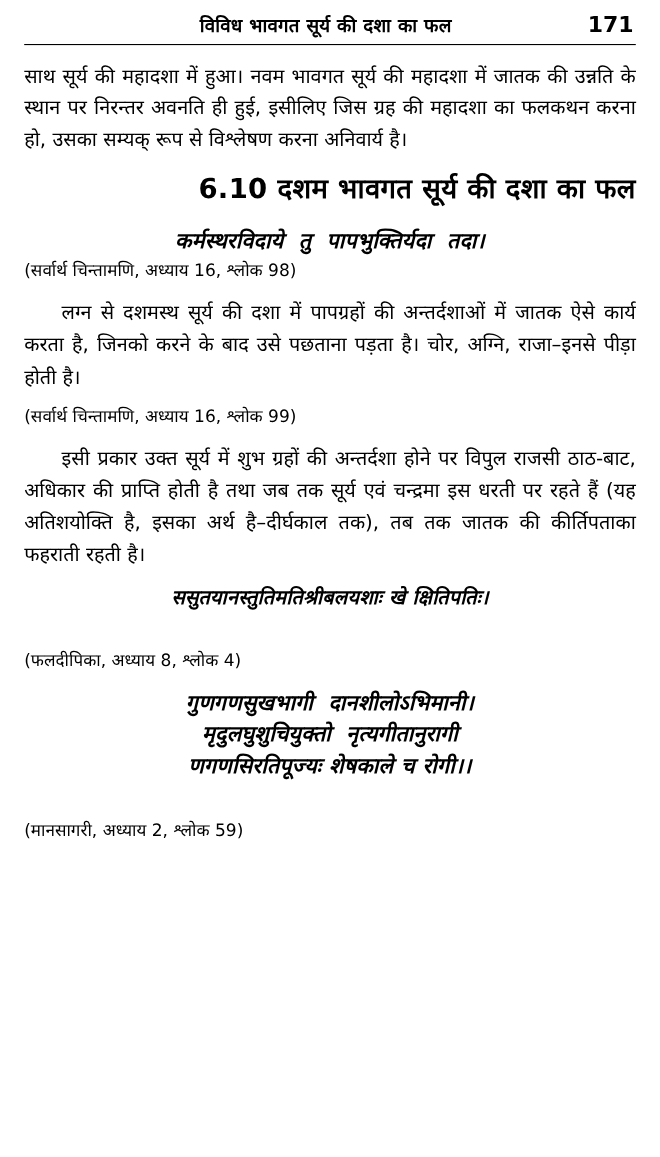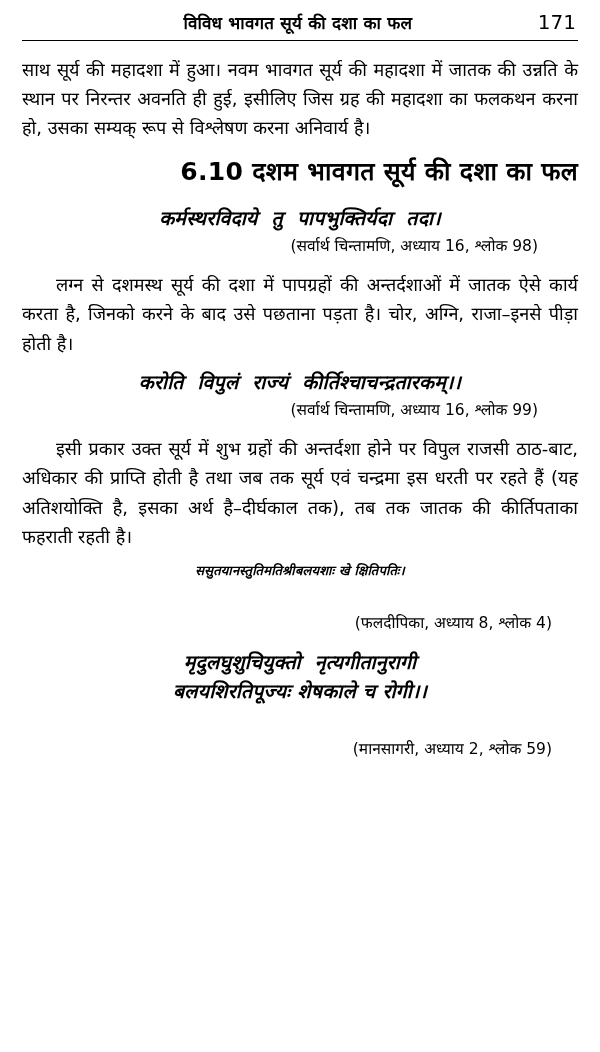--- a/index.html
+++ b/index.html
@@ -32,21 +32,21 @@
     flex: 1;
     text-align: center;
     font-family: "DejaVu Sans", sans-serif;
     font-weight: bold;
     font-size: 17px;
     letter-spacing: 0.2px;
     padding-left: 34px;
   }
   .header-page-number {
     font-family: "DejaVu Sans", sans-serif;
-    font-weight: normal;
+    font-weight: bold;
     font-size: 20px;
     min-width: 34px;
     text-align: right;
   }
   .rule {
     border: none;
     border-top: 1.6px solid #000;
     margin: 2px 0 14px 0;
   }
   
@@ -80,33 +80,32 @@
     font-size: 19.5px;
     line-height: 1.5;
     text-align: center;
     letter-spacing: 0.2px;
     white-space: pre;
     font-style: italic;
   }
   .verse-source {
     font-family: "DejaVu Sans", sans-serif;
     font-size: 15.5px;
-    text-align: right;
     margin: 2px 10px 12px 0;
     line-height: 1.5;
   }
   .verse-source.wide {
     margin-right: 40px;
   }
   .verse-source.narrow {
     margin-right: 26px;
     margin-top: 32px;
   }
   .verse.small .verse-line {
-    font-size: 13px;
+    font-size: 18px;
   }
 </style>
 </head>
 <body>
 
 <div class="page">
 
   <div class="header">
     <div class="header-title">विविध भावगत सूर्य की दशा का फल</div>
     <div class="header-page-number">171</div>
@@ -118,31 +117,31 @@
   <h2 class="section-heading">6.10 दशम भावगत सूर्य की दशा का फल</h2>
 
   <div class="verse">
     <div class="verse-line">कर्मस्थरविदाये  तु  पापभुक्तिर्यदा  तदा।</div>
   </div>
   <div class="verse-source wide">(सर्वार्थ चिन्तामणि, अध्याय 16, श्लोक 98)</div>
 
   <p class="para indent">लग्न से दशमस्थ सूर्य की दशा में पापग्रहों की अन्तर्दशाओं में जातक ऐसे कार्य करता है, जिनको करने के बाद उसे पछताना पड़ता है। चोर, अग्नि, राजा–इनसे पीड़ा होती है।</p>
 
   <div class="verse">
-    <div class="verse-line">करोति  विपुलं  राज्यं  कीर्तिश्चाचन्द्रतारकम्।।</div>
   </div>
   <div class="verse-source wide">(सर्वार्थ चिन्तामणि, अध्याय 16, श्लोक 99)</div>
 
   <p class="para indent">इसी प्रकार उक्त सूर्य में शुभ ग्रहों की अन्तर्दशा होने पर विपुल राजसी ठाठ-बाट, अधिकार की प्राप्ति होती है तथा जब तक सूर्य एवं चन्द्रमा इस धरती पर रहते हैं (यह अतिशयोक्ति है, इसका अर्थ है–दीर्घकाल तक), तब तक जातक की कीर्तिपताका फहराती रहती है।</p>
 
   <div class="verse small">
     <div class="verse-line">ससुतयानस्तुतिमतिश्रीबलयशाः खे क्षितिपतिः।</div>
   </div>
   <div class="verse-source narrow">(फलदीपिका, अध्याय 8, श्लोक 4)</div>
 
 
   <div class="verse">
+    <div class="verse-line">गुणगणसुखभागी  दानशीलोऽभिमानी।</div>
     <div class="verse-line">मृदुलघुशुचियुक्तो  नृत्यगीतानुरागी</div>
-    <div class="verse-line">बलयशिरतिपूज्यः शेषकाले च रोगी।।</div>
+    <div class="verse-line">णगणसिरतिपूज्यः शेषकाले च रोगी।।</div>
   </div>
   <div class="verse-source narrow">(मानसागरी, अध्याय 2, श्लोक 59)</div>
 
 </div>
 
 </body></html>

